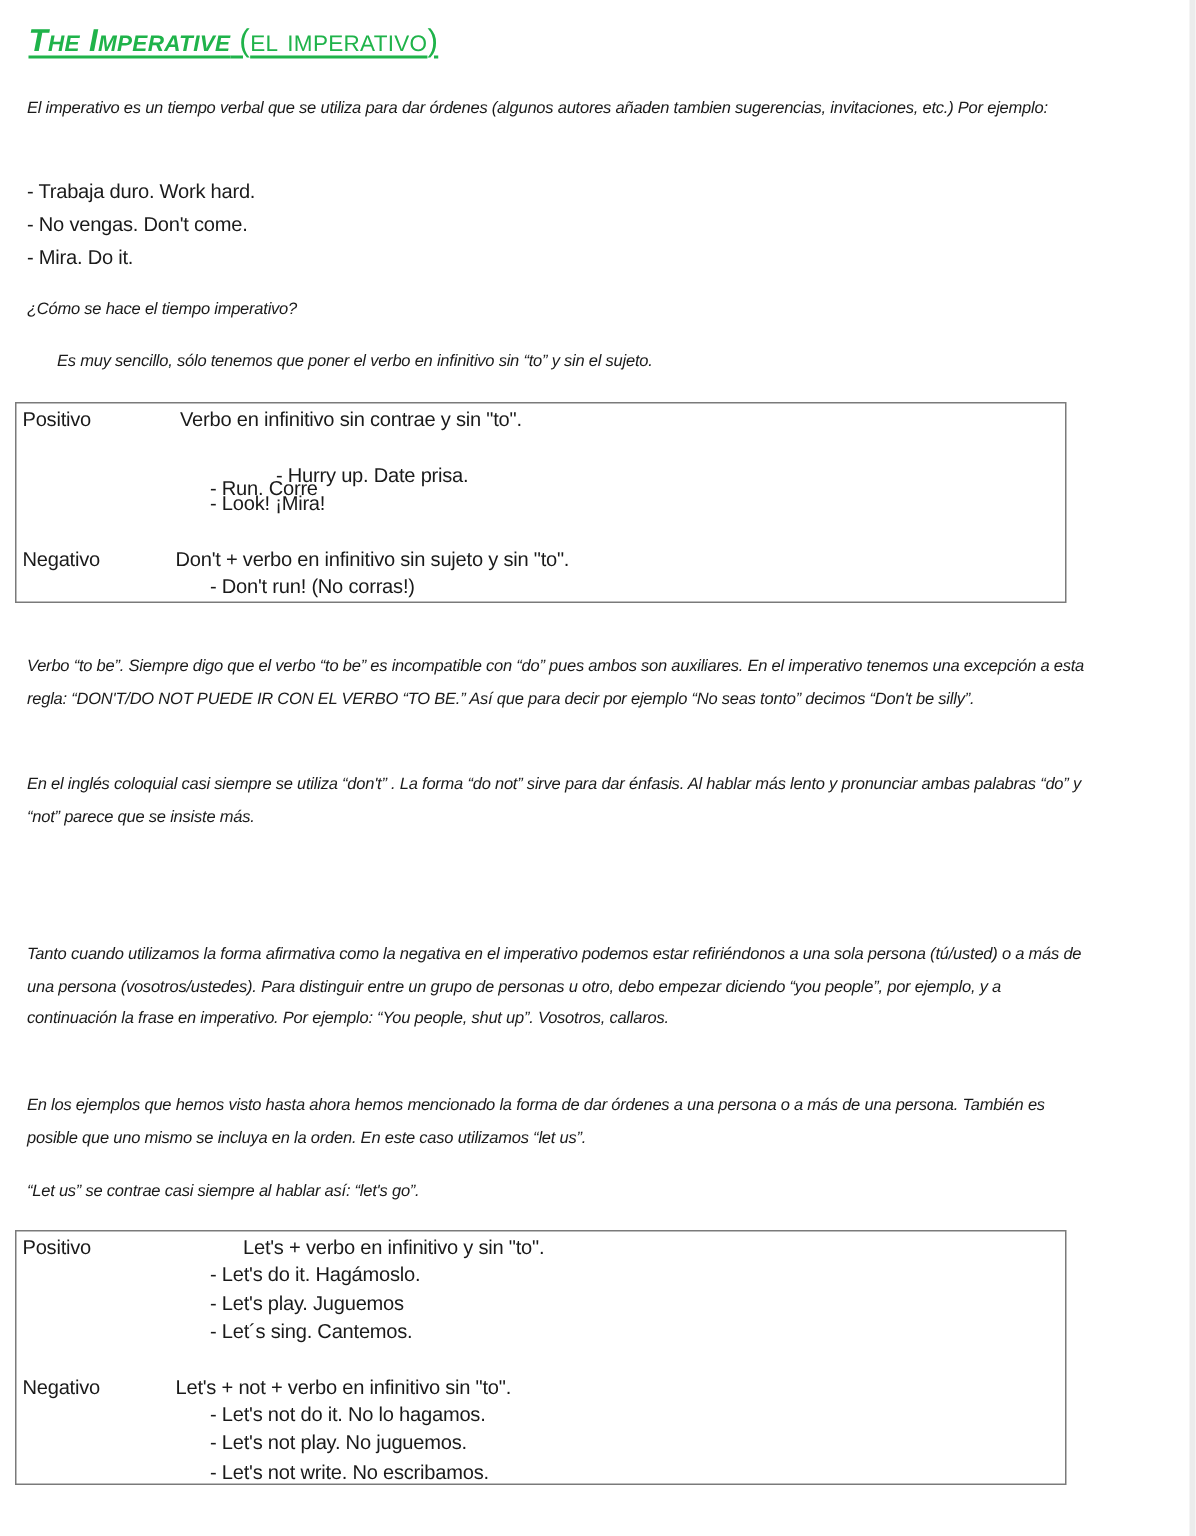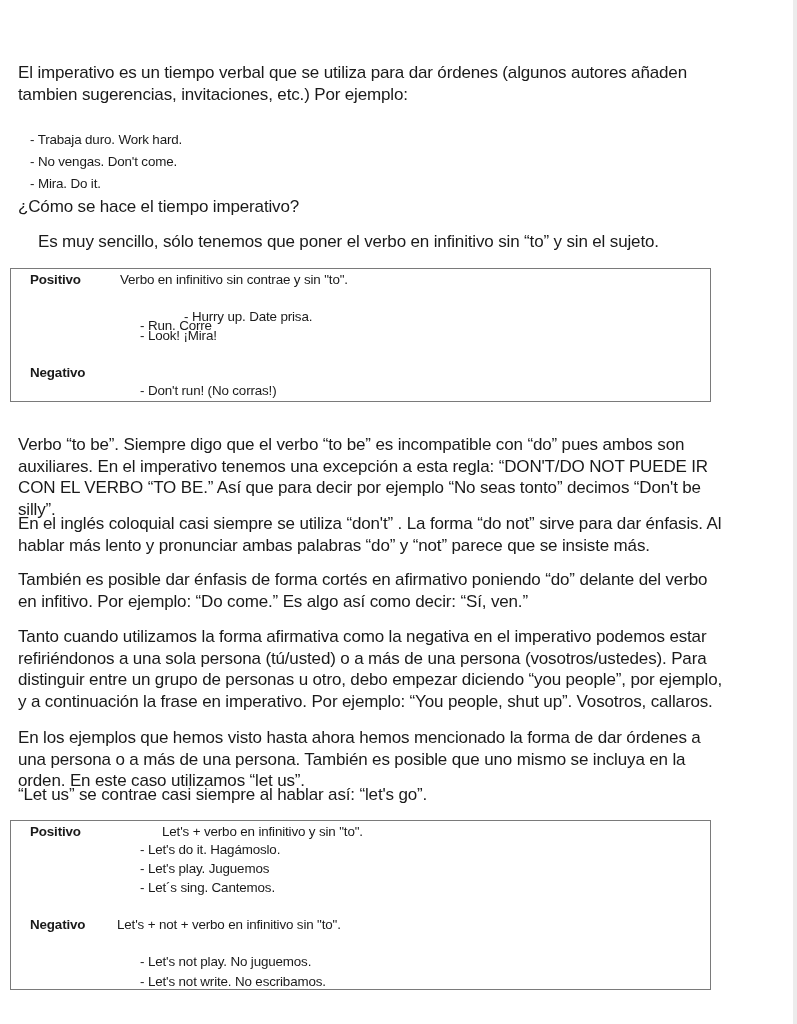--- a/index.html
+++ b/index.html
@@ -18,72 +18,74 @@
     font-weight: bold; font-style: italic;
     font-variant: small-caps;
     font-size: 21px; letter-spacing: 0.2px;
     color: #1fb34a;
     text-decoration: underline; text-decoration-thickness: 2px; text-underline-offset: 3px;
     white-space: nowrap;
   }
   .title .paren { font-weight: normal; font-style: normal; }
   .p {
     position: absolute; left: 18px; width: 705px; margin: 0;
-    font-size: 17px; line-height: 21.5px; letter-spacing: -0.15px;
+    font-size: 11px; line-height: 21.5px; letter-spacing: -0.15px; font-style: italic;
   }
-  .list-item { position: absolute; left: 18px; margin: 12px; font-size: 13.4px; line-height: 21.5px; letter-spacing: -0.15px; text-align: right; }
+  .list-item { position: absolute; left: 18px; margin: 0; font-size: 13.4px; line-height: 21.5px; letter-spacing: -0.15px; text-align: right; }
   .box {
     position: absolute; left: 10px; width: 699px;
     border: 1px solid #7a7a7a;
     font-size: 13.4px; letter-spacing: -0.15px;
   }
   .box .row { position: absolute; white-space: nowrap; line-height: 19px; }
-  .box .lbl { left: 19px; font-weight: bold; }
+  .box .lbl { left: 4px; }
   .box .rule { left: 109px; }
   .box .rule.neg { left: 106px; }
   .box .ex { left: 129px; }
 </style>
 </head>
 <body>
 
 <div class="page">
 
+  <h1 class="title"><span>The Imperative</span><span class="paren"> (</span><span class="paren">el imperativo</span><span class="paren">)</span></h1>
 
   <p class="p" style="top:62px;">El imperativo es un tiempo verbal que se utiliza para dar órdenes (algunos autores añaden tambien sugerencias, invitaciones, etc.) Por ejemplo:</p>
 
   <p class="list-item" style="top:117px;">- Trabaja duro. Work hard.</p>
   <p class="list-item" style="top:139px;">- No vengas. Don't come.</p>
   <p class="list-item" style="top:161px;">- Mira. Do it.</p>
 
   <p class="p" style="top:196px;">¿Cómo se hace el tiempo imperativo?</p>
   <p class="p" style="top:231px;margin-left:20px;">Es muy sencillo, sólo tenemos que poner el verbo en infinitivo sin “to” y sin el sujeto.</p>
 
   <div class="box" style="top:268px; height:132px;">
     <span class="row lbl" style="top:1px;">Positivo</span>
     <span class="row rule" style="top:1px;">Verbo en infinitivo sin contrae y sin "to".</span>
     <span class="row ex" style="top:19px;margin-top:28px;">- Run. Corre</span>
     <span class="row ex" style="top:38px;margin-left:44px;">- Hurry up. Date prisa.</span>
     <span class="row ex" style="top:57px;">- Look! ¡Mira!</span>
     <span class="row lbl" style="top:94px;">Negativo</span>
+    <span class="row rule neg" style="top:94px;">Don't + verbo en infinitivo sin sujeto y sin "to".</span>
     <span class="row ex" style="top:112px;">- Don't run! (No corras!)</span>
   </div>
 
   <p class="p" style="top:434px;">Verbo “to be”. Siempre digo que el verbo “to be” es incompatible con “do” pues ambos son auxiliares. En el imperativo tenemos una excepción a esta regla: “DON'T/DO NOT PUEDE IR CON EL VERBO “TO BE.” Así que para decir por ejemplo “No seas tonto” decimos “Don't be silly”.</p>
   <p class="p" style="top:513px;">En el inglés coloquial casi siempre se utiliza “don't” . La forma “do not” sirve para dar énfasis. Al hablar más lento y pronunciar ambas palabras “do” y “not” parece que se insiste más.</p>
-  <p class="p" style="top:569px;">También es posible dar énfasis de forma cortés en afirmativo poniendo “do” delante del verbo en infitivo. Por ejemplo: “Do come.” Es algo así como decir: “Sí, ven.”</p>
   <p class="p" style="top:626px;">Tanto cuando utilizamos la forma afirmativa como la negativa en el imperativo podemos estar refiriéndonos a una sola persona (tú/usted) o a más de una persona (vosotros/ustedes). Para distinguir entre un grupo de personas u otro, debo empezar diciendo “you people”, por ejemplo, y a continuación la frase en imperativo. Por ejemplo: “You people, shut up”. Vosotros, callaros.</p>
   <p class="p" style="top:727px;">En los ejemplos que hemos visto hasta ahora hemos mencionado la forma de dar órdenes a una persona o a más de una persona. También es posible que uno mismo se incluya en la orden. En este caso utilizamos “let us”.</p>
   <p class="p" style="top:784px;"> “Let us” se contrae casi siempre al hablar así: “let's go”.</p>
 
   <div class="box" style="top:820px; height:168px;">
     <span class="row lbl" style="top:1px;">Positivo</span>
     <span class="row rule" style="top:1px;margin-left:42px;">Let's + verbo en infinitivo y sin "to".</span>
     <span class="row ex" style="top:19px;">- Let's do it. Hagámoslo.</span>
     <span class="row ex" style="top:38px;">- Let's play. Juguemos</span>
     <span class="row ex" style="top:57px;">- Let´s sing. Cantemos.</span>
     <span class="row lbl" style="top:94px;">Negativo</span>
     <span class="row rule neg" style="top:94px;">Let's + not + verbo en infinitivo sin "to".</span>
+    <span class="row ex" style="top:112px;">- Let's not do it. No lo hagamos.</span>
     <span class="row ex" style="top:131px;">- Let's not play. No juguemos.</span>
     <span class="row ex" style="top:151px;text-align:right;">- Let's not write. No escribamos.</span>
   </div>
 </div>
 
 <div class="scroll-strip"></div>
 
 </body></html>

